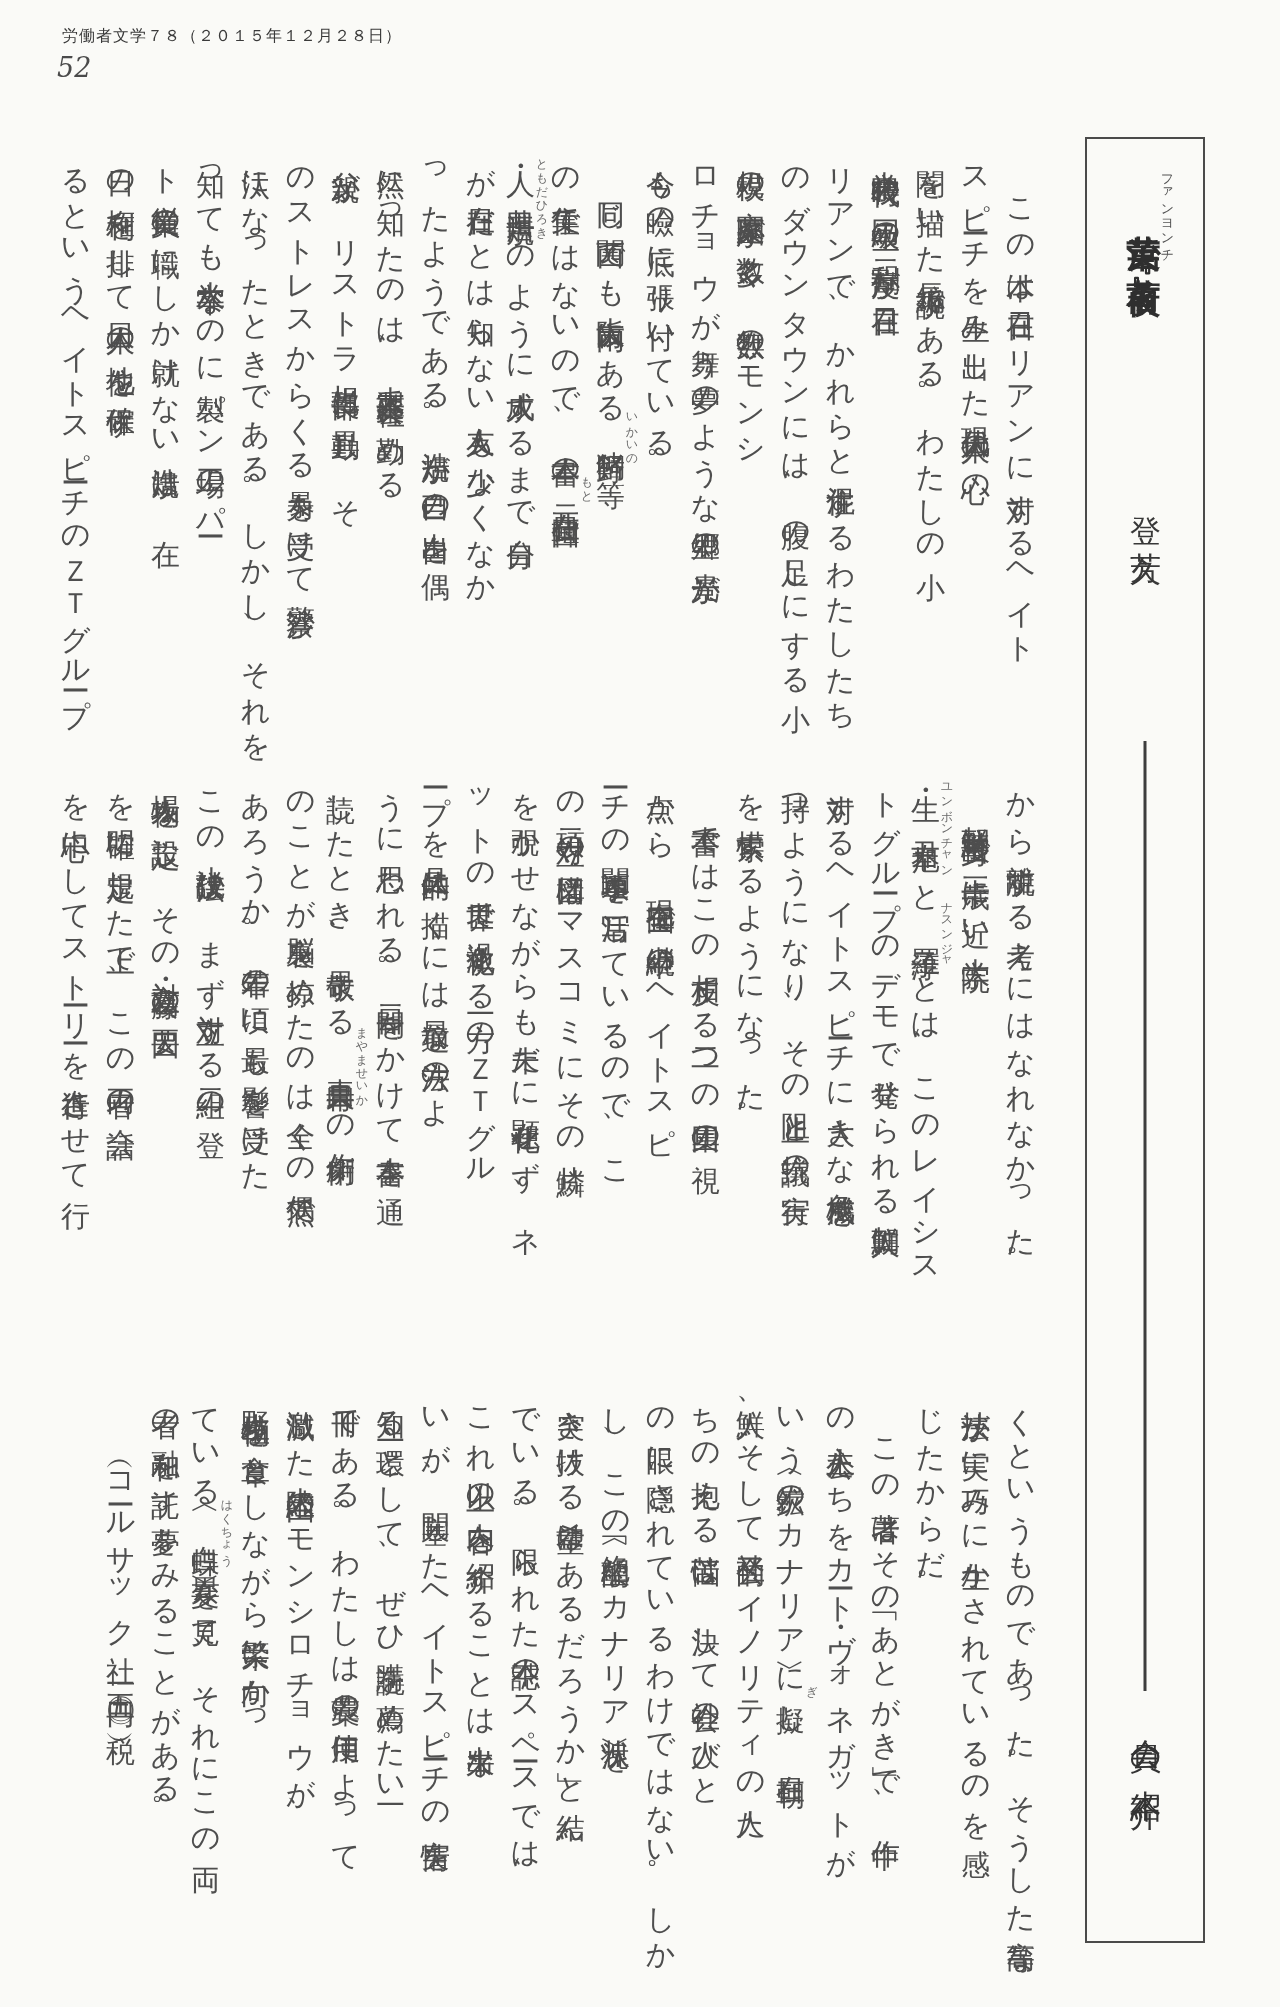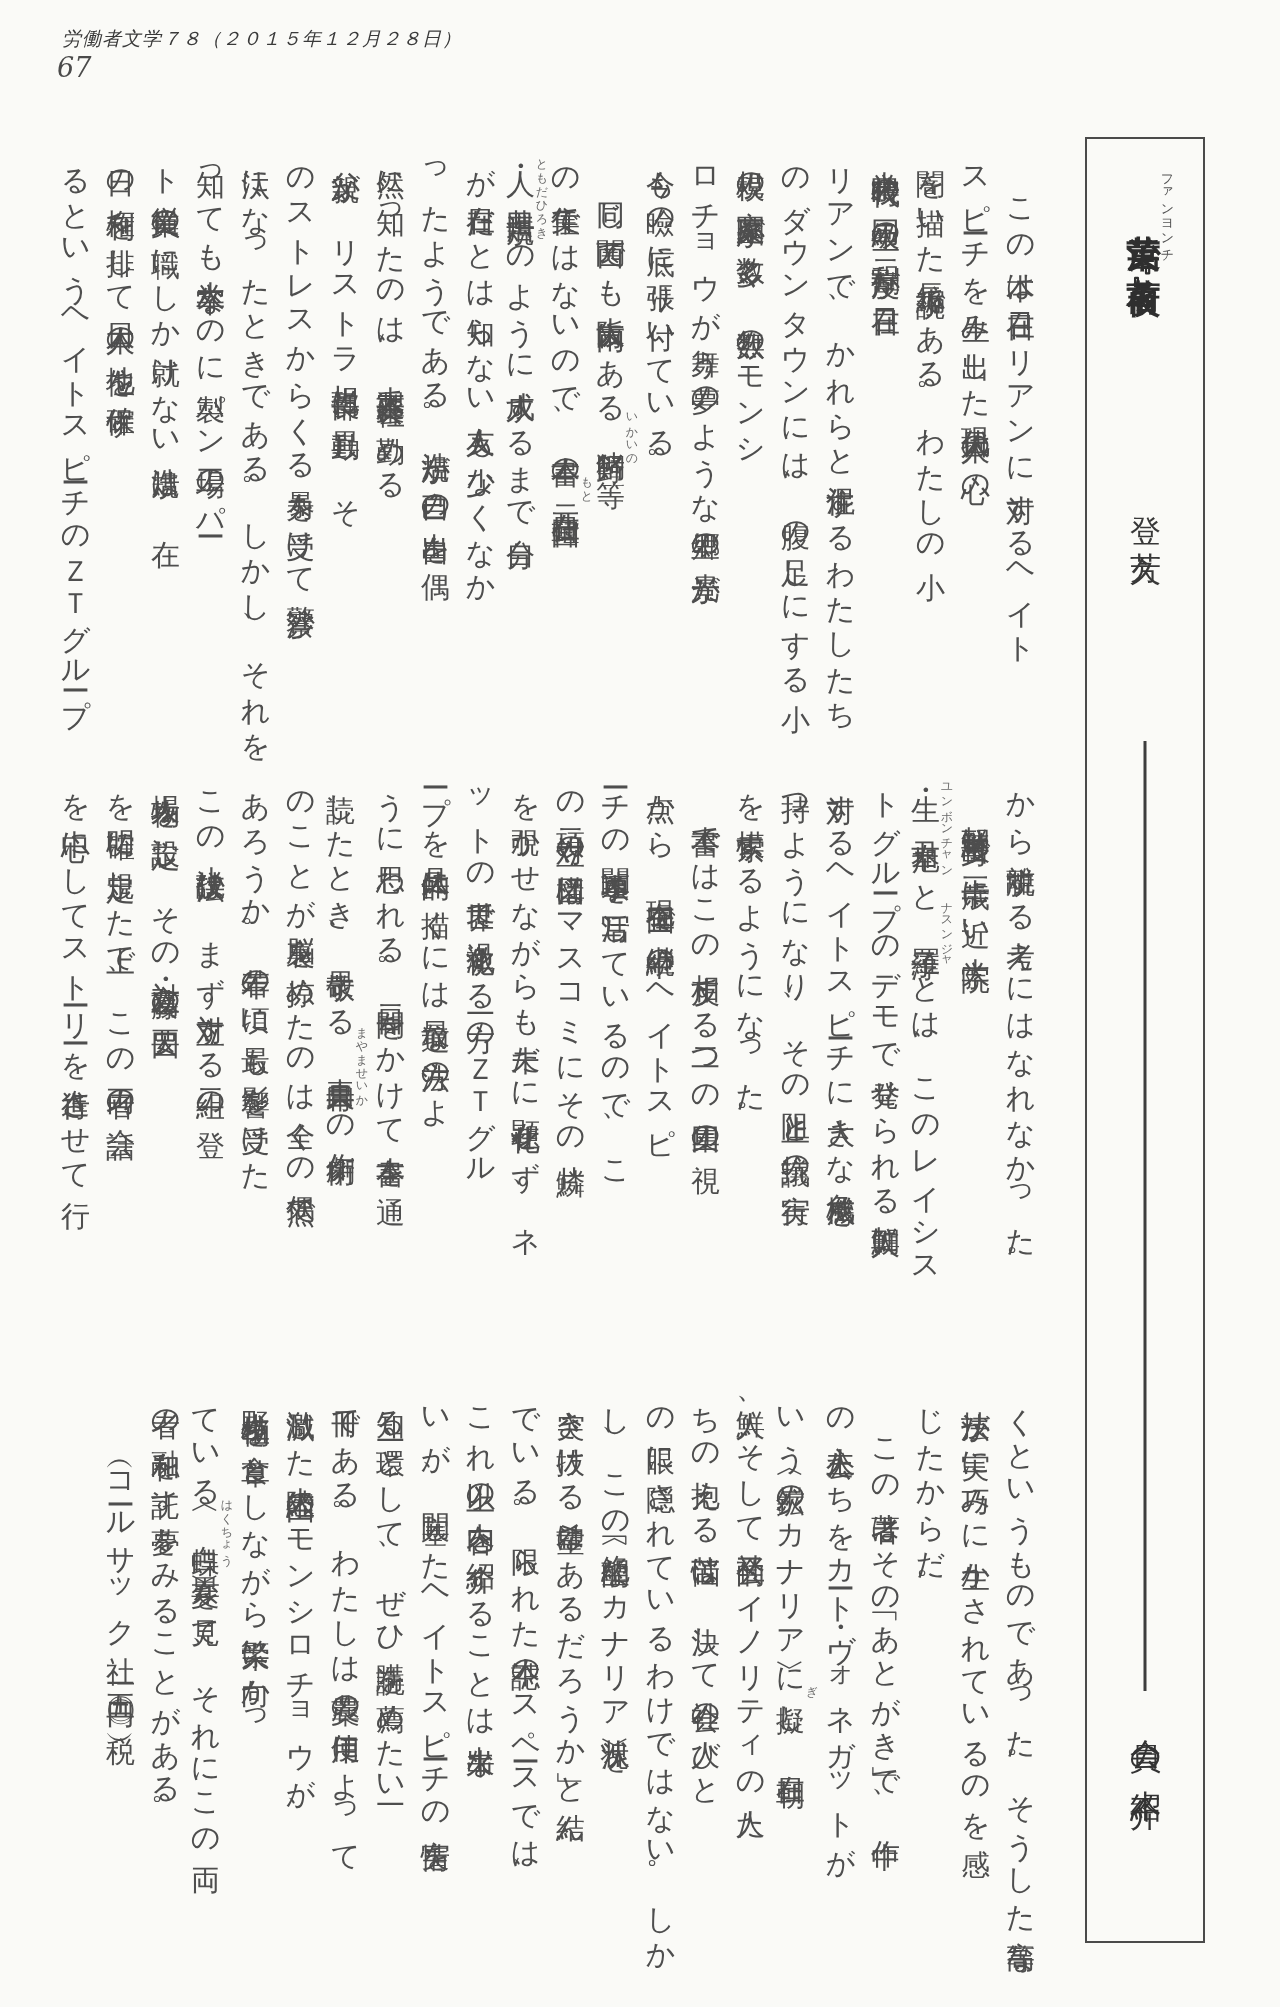--- a/index.html
+++ b/index.html
@@ -4,21 +4,21 @@
 <style>
   html,body{margin:0;padding:0;}
   body{
     width:1280px;height:2007px;position:relative;overflow:hidden;
     background:var(--paper,#fafaf7);
     font-family:"Liberation Serif","DejaVu Serif",serif;
     color:var(--ink,#4e4e4e);
   }
   .journal-header{
     position:absolute;left:62px;top:26px;
-    font-size:19px;letter-spacing:1px;color:#3a3a3a;white-space:nowrap;font-style:italic;
+    font-size:16px;letter-spacing:1px;color:#3a3a3a;white-space:nowrap;
   }
   .page-number{
     position:absolute;left:57px;top:52px;
     font-size:27px;font-style:italic;color:#4a4a4a;
     font-family:"DejaVu Serif","Liberation Serif",serif;
   }
   .title-box{
     position:absolute;left:1085px;top:137px;width:120px;height:1806px;
     border:2px solid #4a4a4a;background:transparent;box-sizing:border-box;
   }
@@ -58,21 +58,21 @@
   rt{
     font-size:12px;color:#6a6a6a;letter-spacing:0;line-height:1;
     font-weight:normal;
   }
   .title-main rt{font-size:13px;color:#555;}
 </style>
 </head>
 <body style="--paper: #fafaf7; --ink: #4e4e4e;">
 
 <div class="journal-header">労働者文学７８（２０１５年１２月２８日）</div>
-<div class="page-number">67</div>
+<div class="page-number">52</div>
 
 <div class="title-box">
   <div class="title-main"><ruby>黄英治<rt>ファンヨンチ</rt></ruby>著『前夜』</div>
   <div class="reviewer">登　芳久</div>
   <div class="title-divider"></div>
   <div class="section-label">会員の本紹介</div>
 </div>
 
 <div class="band" id="band-0">
     <div class="col">　この本は在日コリアンに対するヘイト</div>

